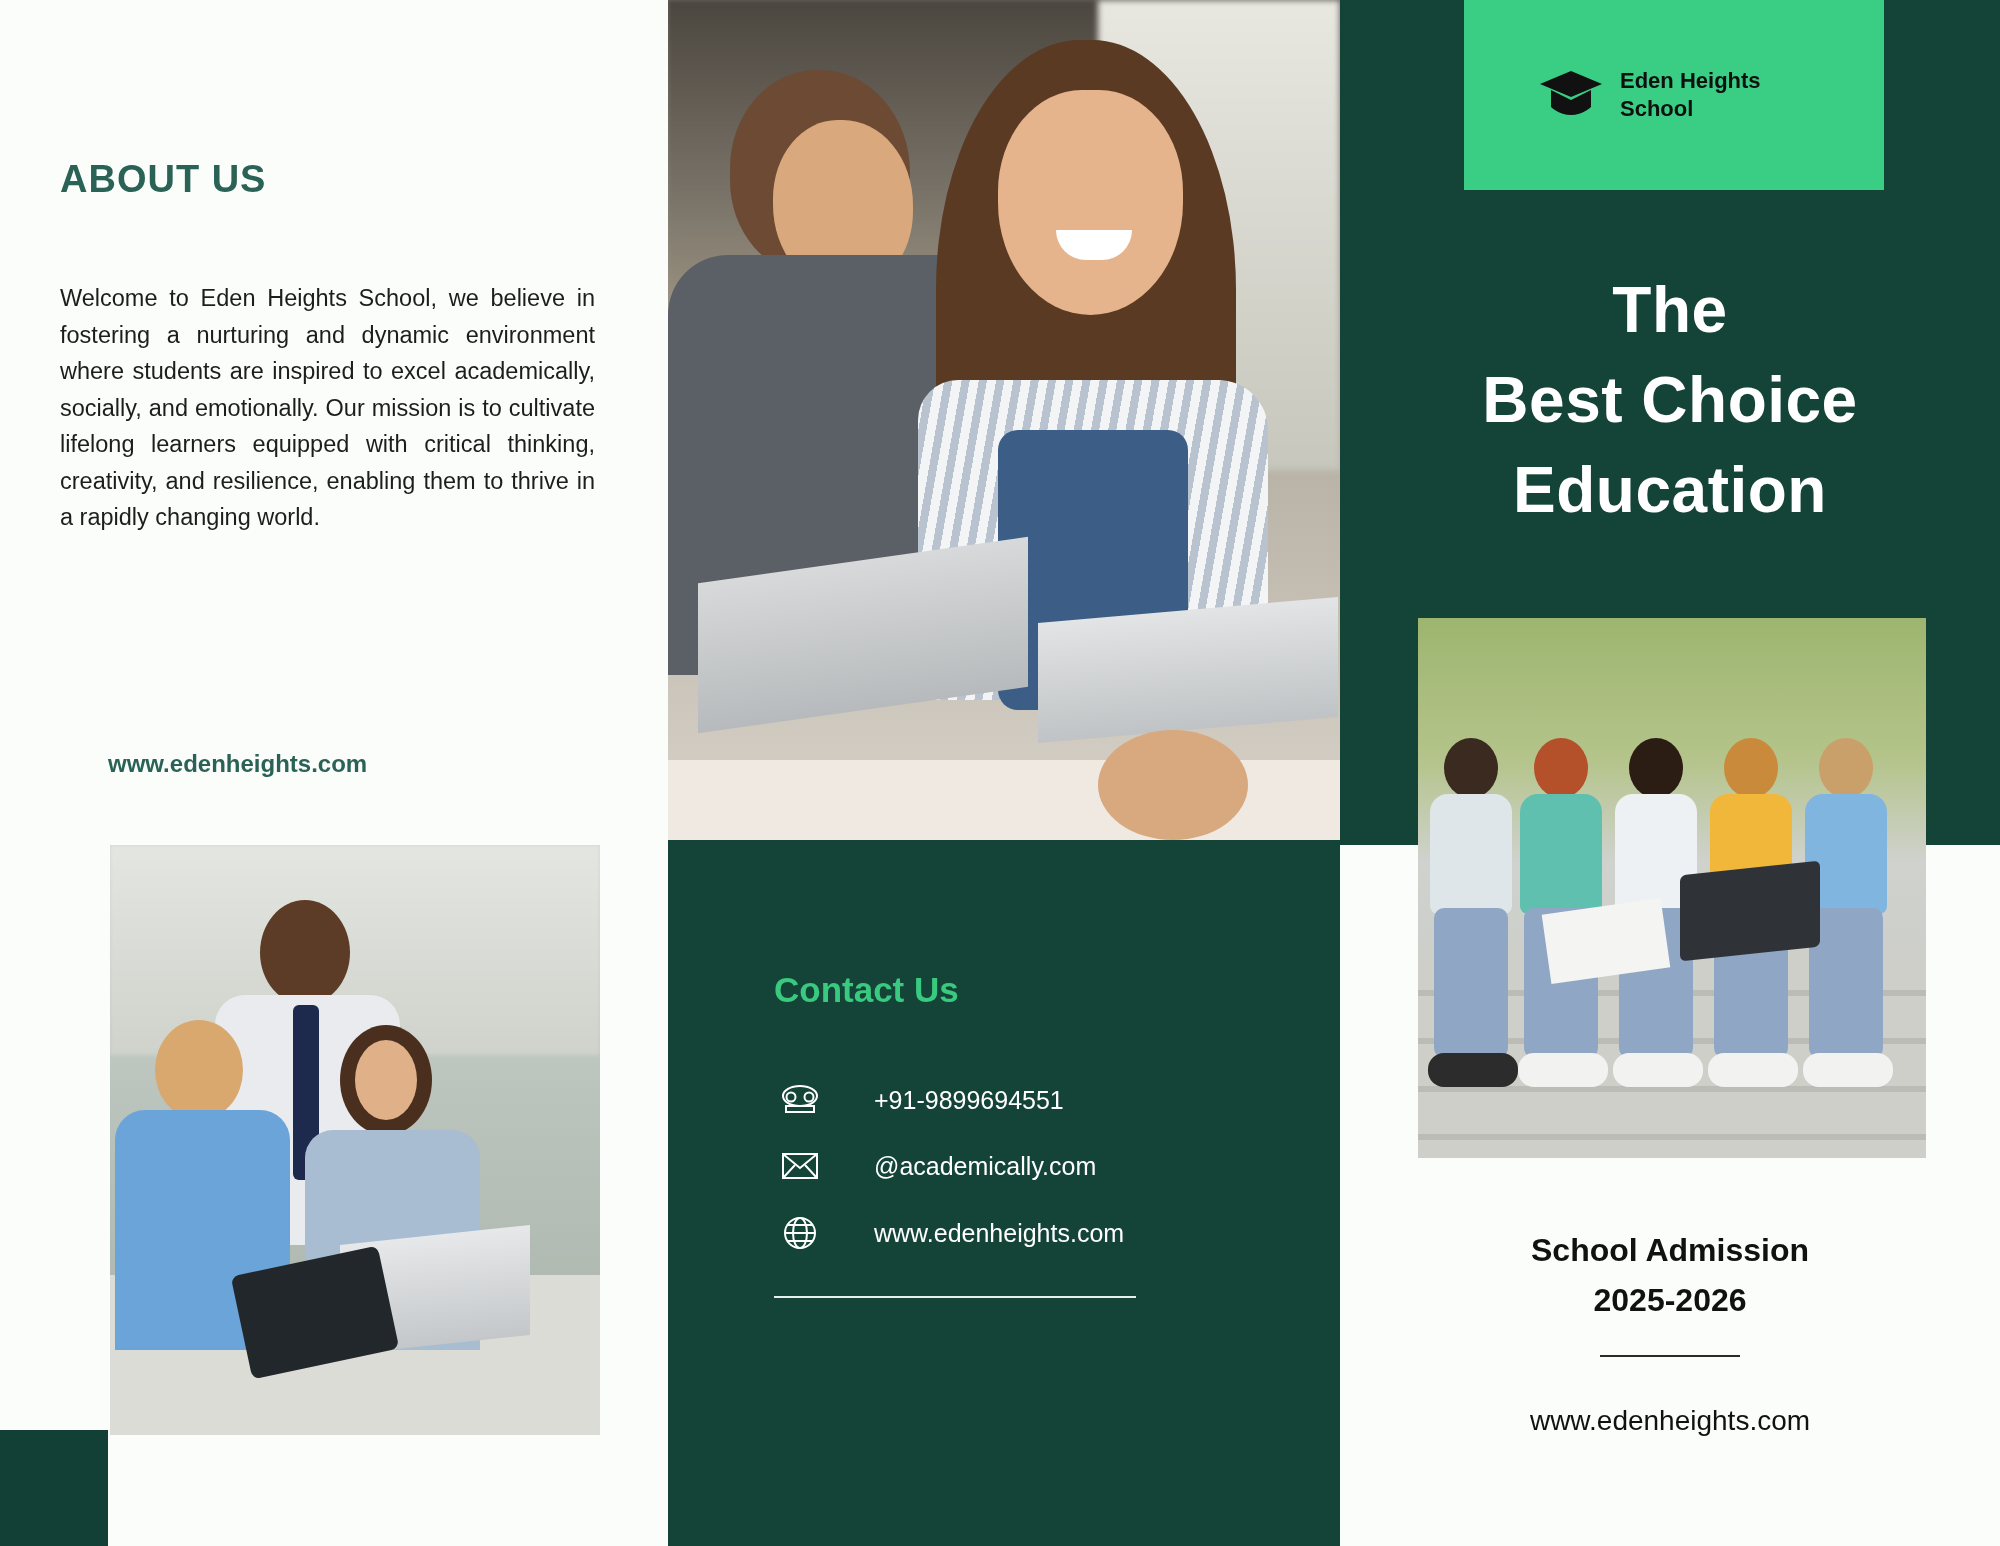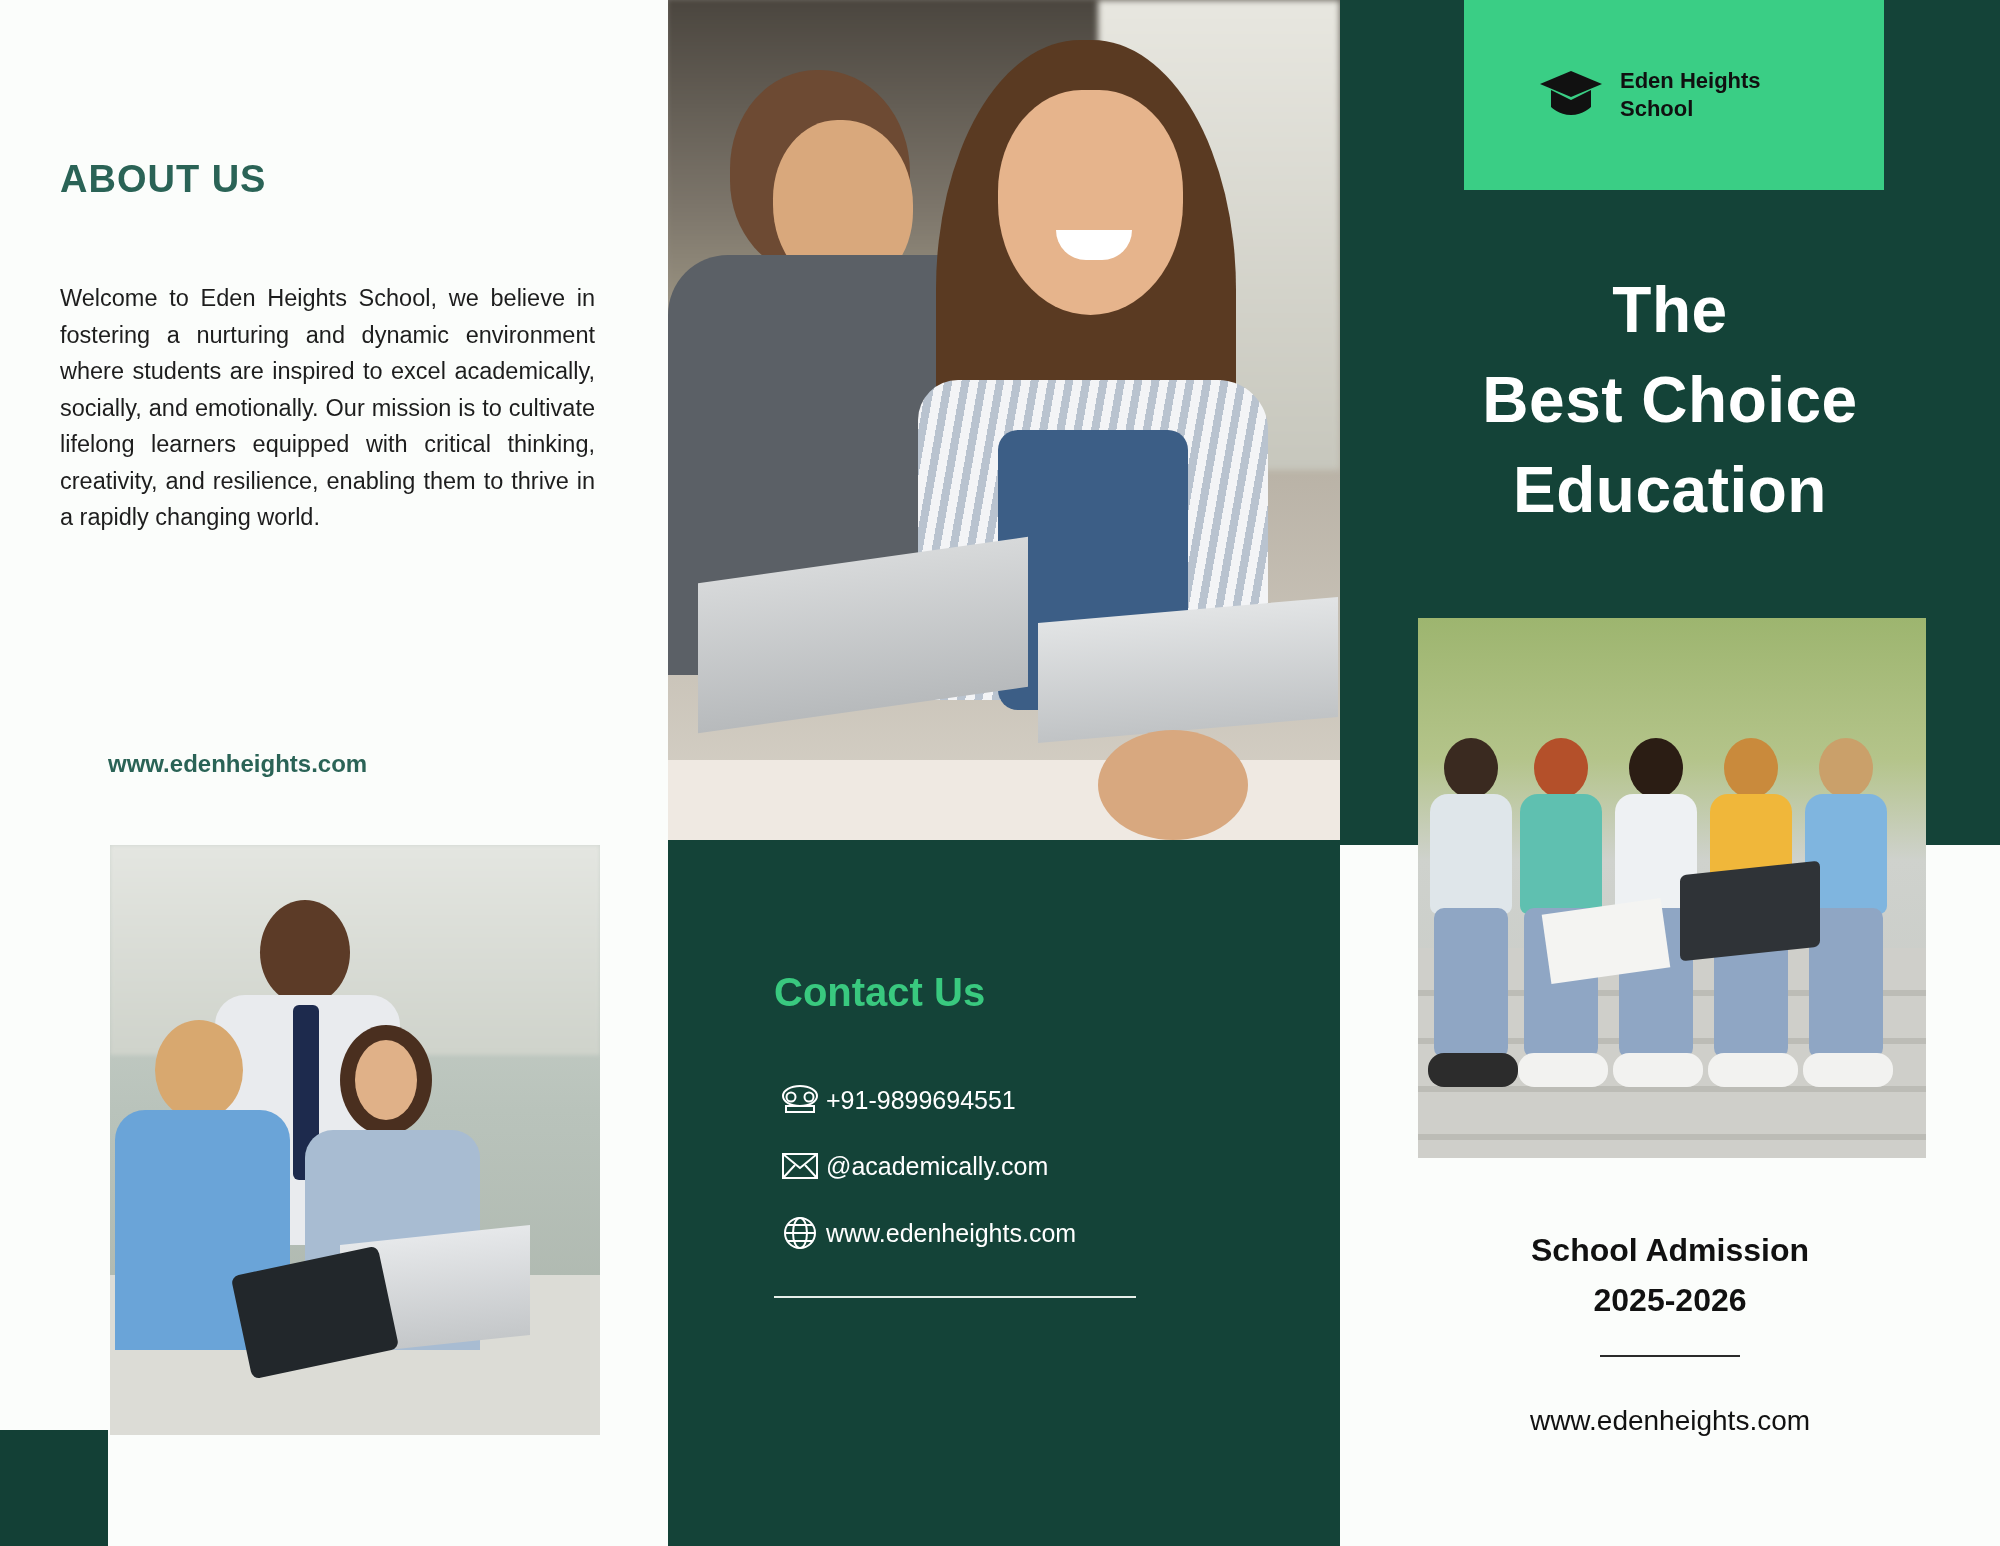--- a/index.html
+++ b/index.html
@@ -75,33 +75,34 @@
   }
   .panel-center-contact {
     position: absolute;
     left: 668px; top: 840px;
     width: 672px; height: 706px;
     background: #144338;
   }
   .contact-title {
     position: absolute;
     left: 106px; top: 130px;
-    font-size: 40px;
+    font-size: 35px;
     font-weight: bold;
     color: #39c97f;
   }
   .contact-list {
     position: absolute;
     left: 106px; top: 243px;
     width: 480px;
   }
   .contact-row {
     display: flex;
     align-items: center;
     margin-bottom: 32px;
+    gap: 48px;
   }
   .contact-row .ic {
     width: 52px;
     flex: 0 0 52px;
     display: flex;
     align-items: center;
     justify-content: center;
   }
   .contact-row .txt {
     font-size: 25px;

